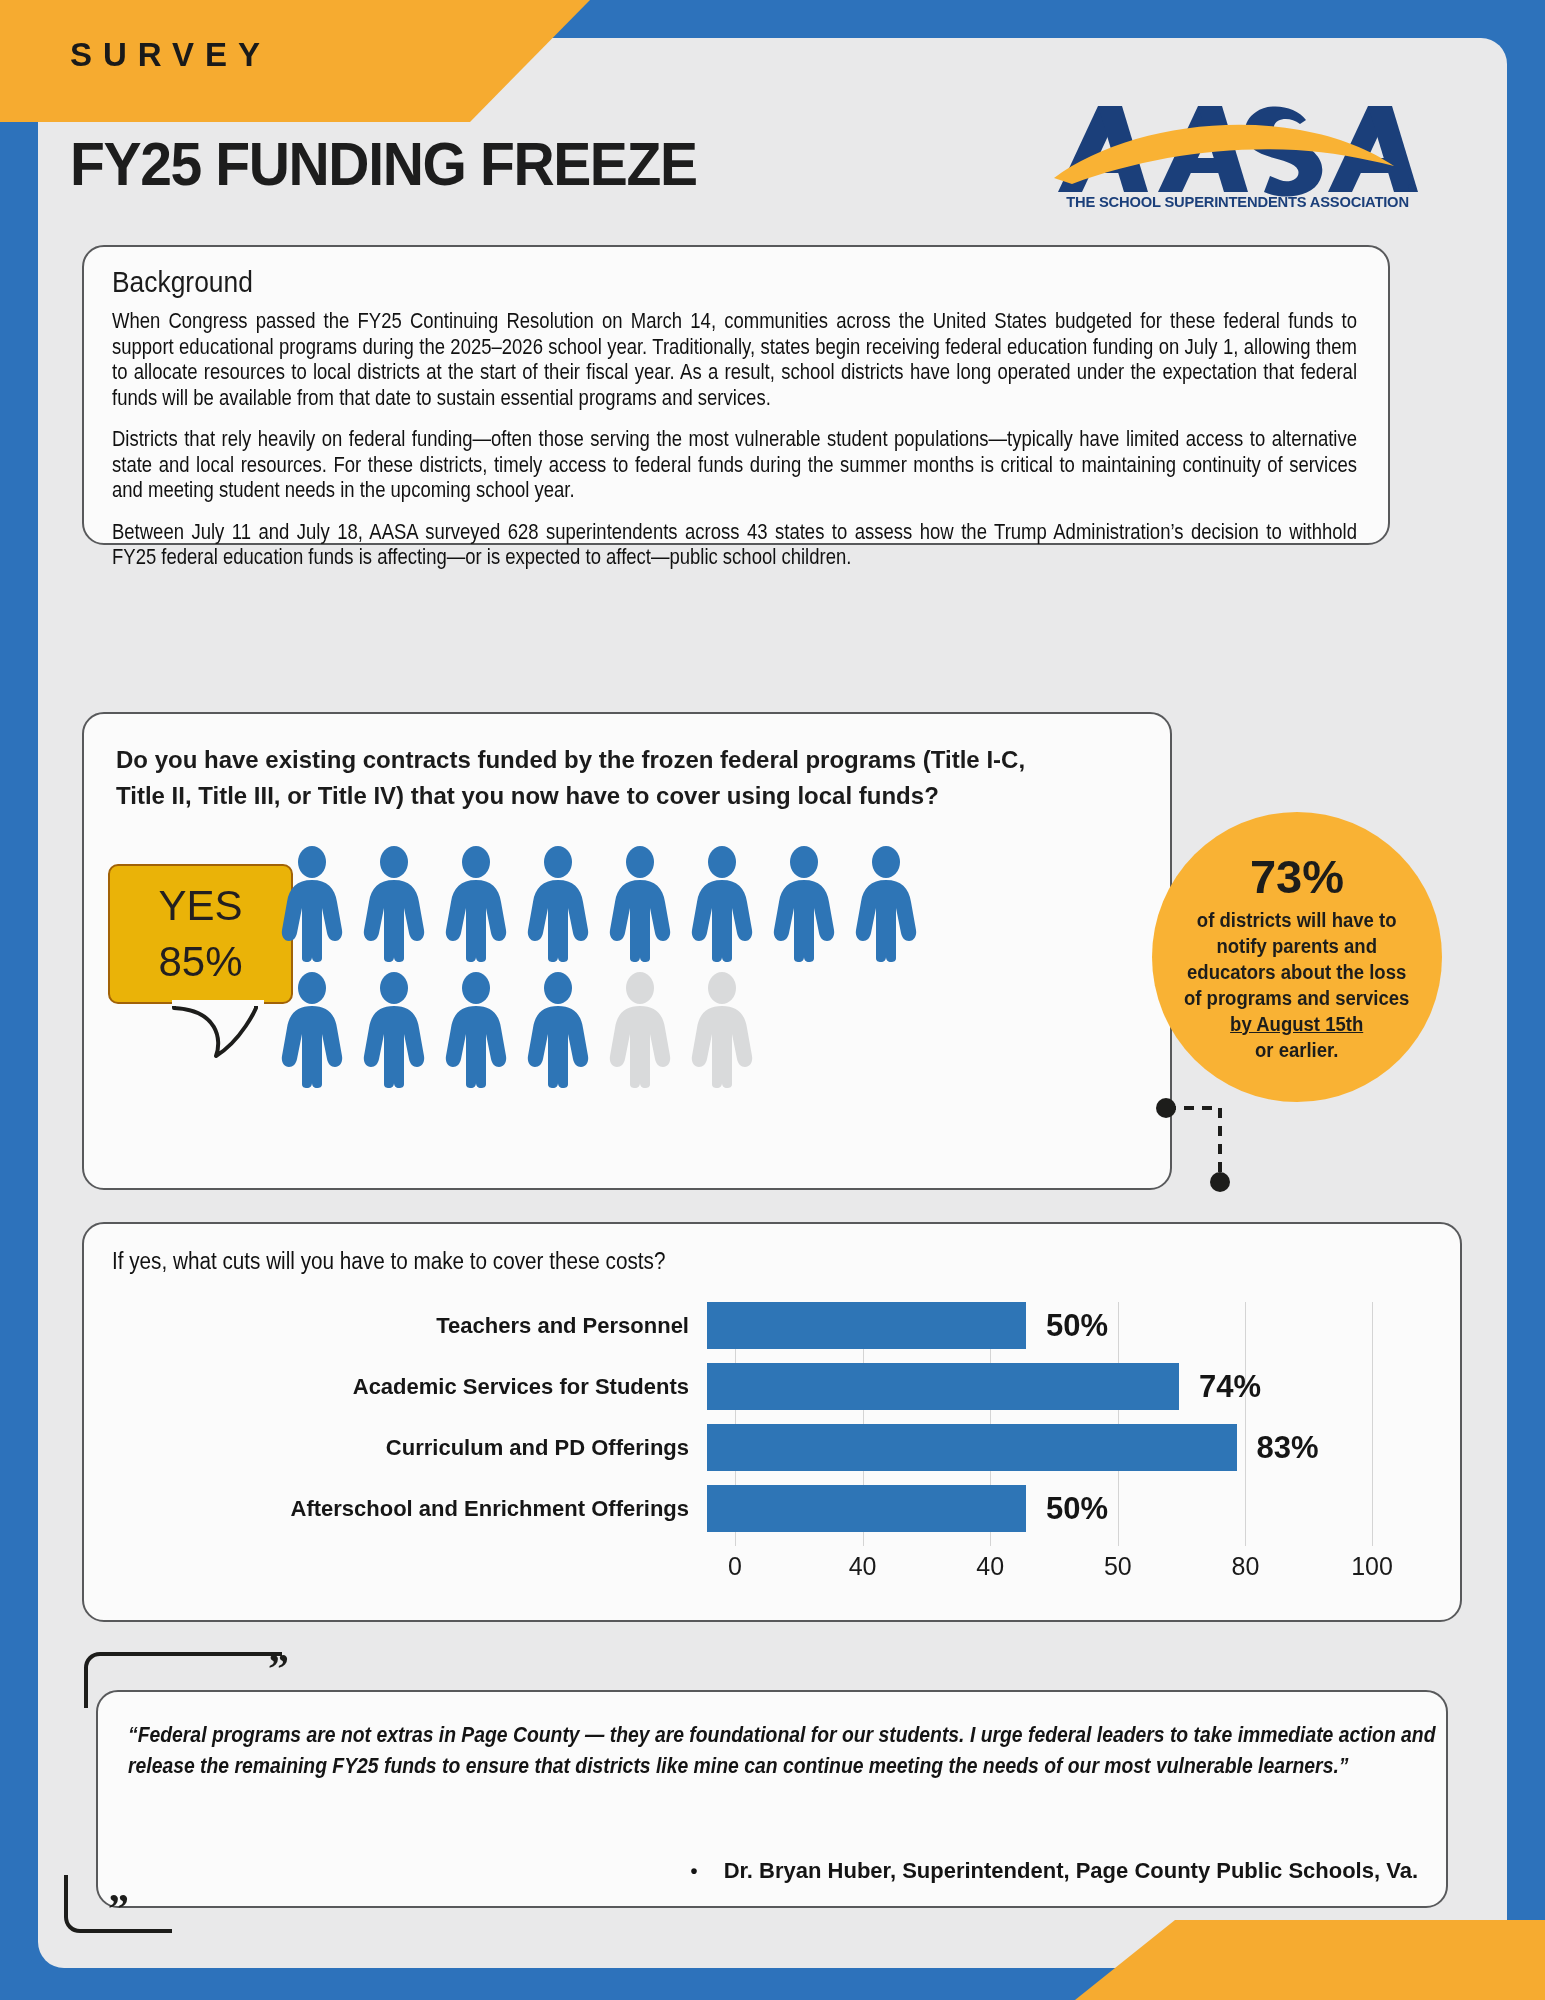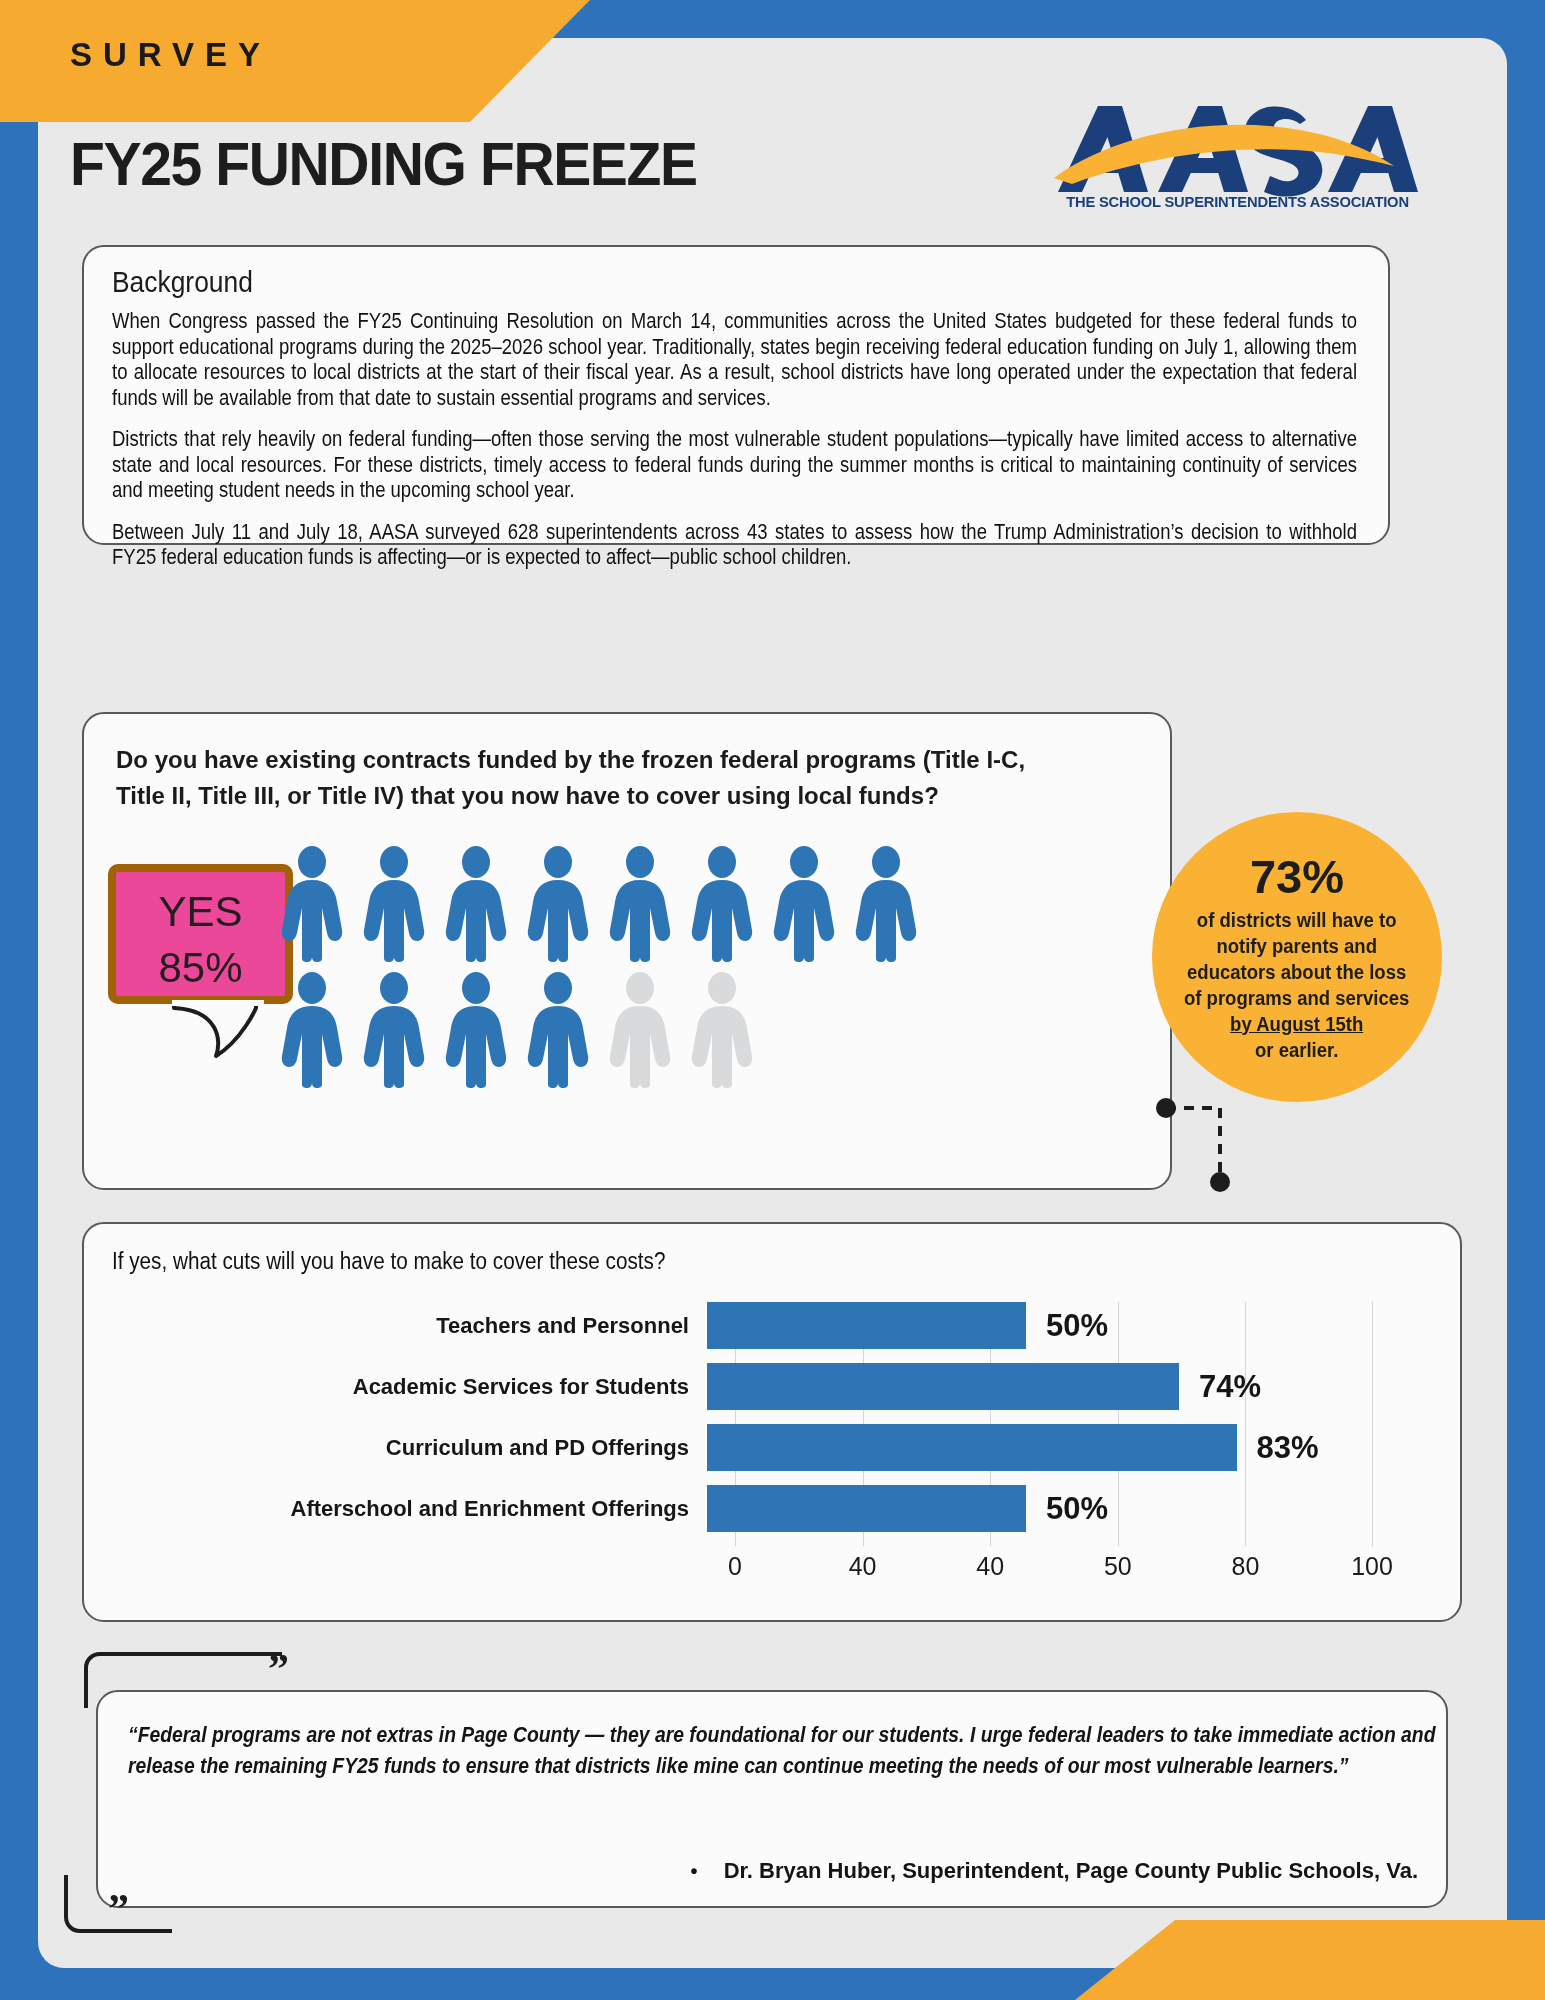--- a/index.html
+++ b/index.html
@@ -134,23 +134,23 @@
   .q1-text {
     position: absolute; left: 32px; top: 28px; width: 950px;
     font-size: 24px; line-height: 36px; font-weight: 700; color: #1b1b1b;
     font-family: "Liberation Sans", sans-serif;
   }
 
   
   .yes-bubble {
     position: absolute; left: 24px; top: 150px;
     width: 185px; height: 140px;
-    border: 8px solid #a16207;
+    border: 2px solid #a16207;
     border-radius: 10px;
-    background: #ec4899;
+    background: #eab308;
   }
   .yes-bubble .yes-word {
     position: absolute; left: 0; right: 0; top: 16px;
     text-align: center;
     font-size: 42px; font-weight: 400; color: #231f20;
     font-family: "Liberation Sans", sans-serif;
   }
   .yes-bubble .yes-pct {
     position: absolute; left: 0; right: 0; top: 72px;
     text-align: center;

